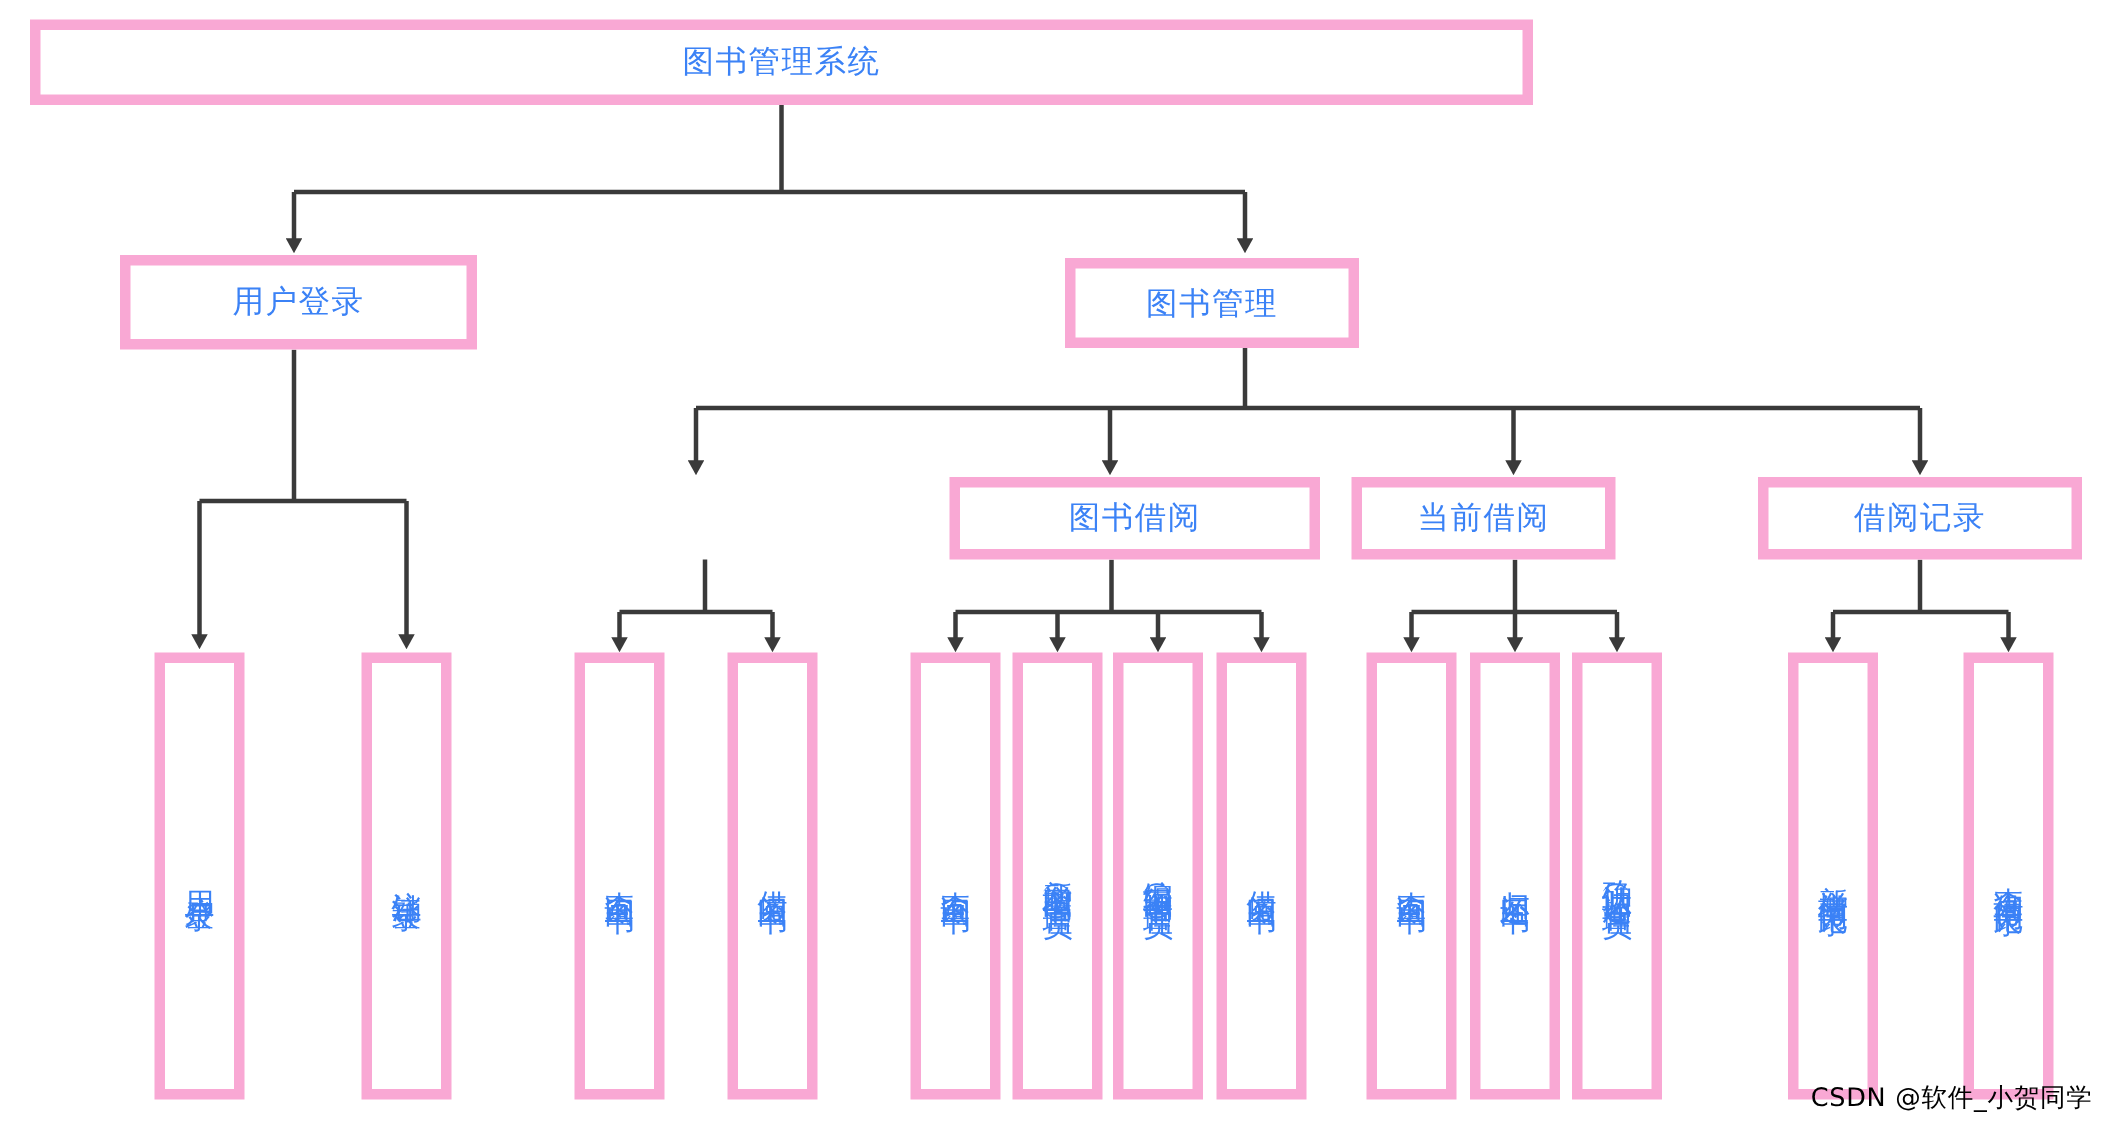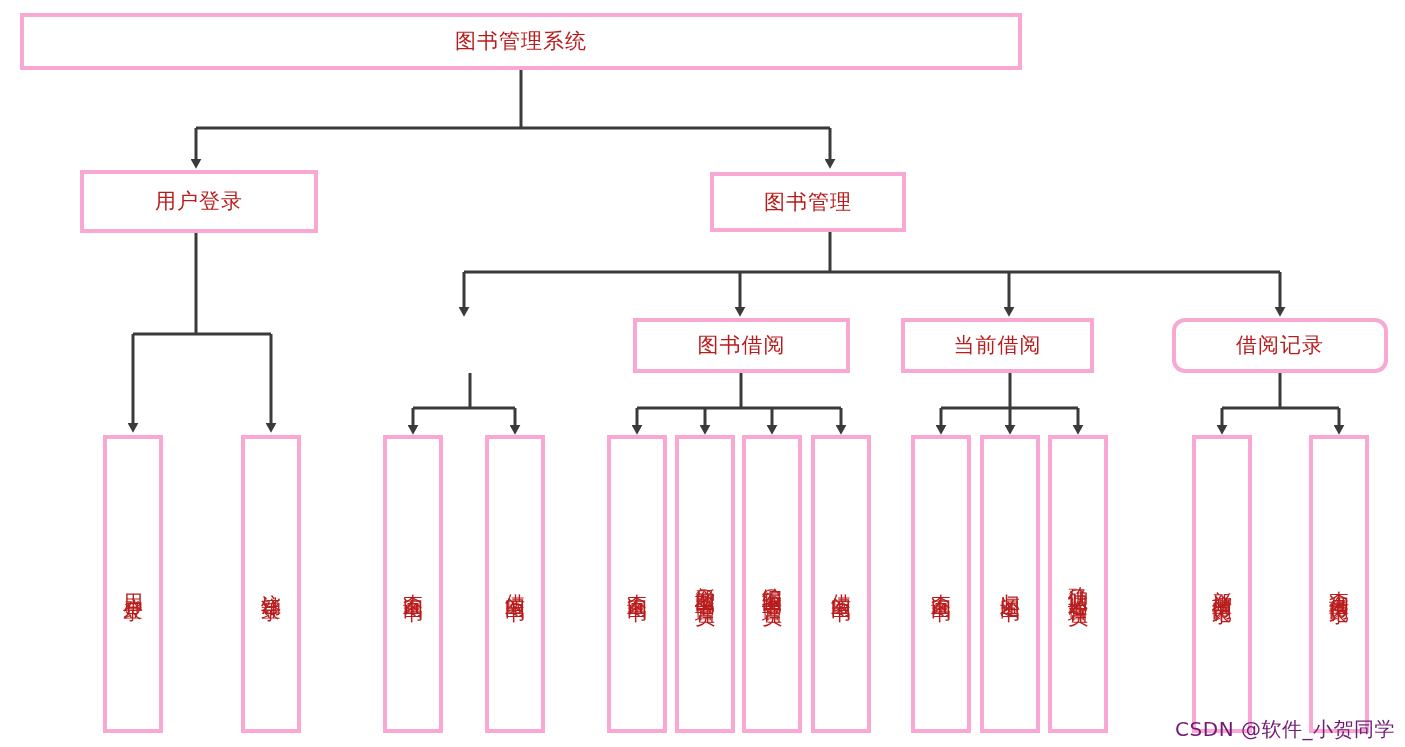--- a/index.html
+++ b/index.html
@@ -10,26 +10,26 @@
   #canvas{
     position:relative;
     width:1405px;
     height:747px;
     background:#ffffff;
     overflow:hidden;
   }
   .node{
     position:absolute;
     box-sizing:border-box;
-    border:4px solid #f9a8d4;
+    border:7px solid #f9a8d4;
     background:#ffffff;
     display:flex;
     align-items:center;
     justify-content:center;
-    color:#b91c1c;
+    color:#3b82f6;
     line-height:1.15;
     text-align:center;
   }
   .node.horiz{
     font-size:21px;
     letter-spacing:1px;
   }
   .node.vert{
     writing-mode:vertical-rl;
     text-orientation:upright;
@@ -47,22 +47,22 @@
     position:absolute;
     left:0;top:0;
     width:1405px;
     height:747px;
     pointer-events:none;
   }
   .watermark{
     position:absolute;
     right:10px;
     bottom:4px;
-    font-size:20px;
-    color:#701a75;
+    font-size:17px;
+    color:#000000;
     letter-spacing:0.5px;
     white-space:nowrap;
   }
 </style>
 </head>
 <body>
 
 <div id="canvas">
 
   <svg id="wires" viewBox="0 0 1405 747">
@@ -119,27 +119,27 @@
     <span>图书管理系统</span>
   </div>
 
   <div class="node horiz" style="left:80px;top:170px;width:238px;height:63px;">
     <span>用户登录</span>
   </div>
   <div class="node horiz" style="left:710px;top:172px;width:196px;height:60px;">
     <span>图书管理</span>
   </div>
 
-  <div class="node horiz" style="left:633px;top:318px;width:217px;height:55px;">
+  <div class="node horiz" style="left:633px;top:318px;width:247px;height:55px;">
     <span>图书借阅</span>
   </div>
-  <div class="node horiz" style="left:901px;top:318px;width:193px;height:55px;">
+  <div class="node horiz" style="left:901px;top:318px;width:176px;height:55px;">
     <span>当前借阅</span>
   </div>
-  <div class="node horiz" style="left:1172px;top:318px;width:216px;height:55px;border-radius:13px;">
+  <div class="node horiz" style="left:1172px;top:318px;width:216px;height:55px;">
     <span>借阅记录</span>
   </div>
 
   <div class="node vert" style="left:103px;top:435px;width:60px;height:298px;">
     <span class="vtxt">用户登录</span>
   </div>
   <div class="node vert" style="left:241px;top:435px;width:60px;height:298px;">
     <span class="vtxt">注销登录</span>
   </div>
 

